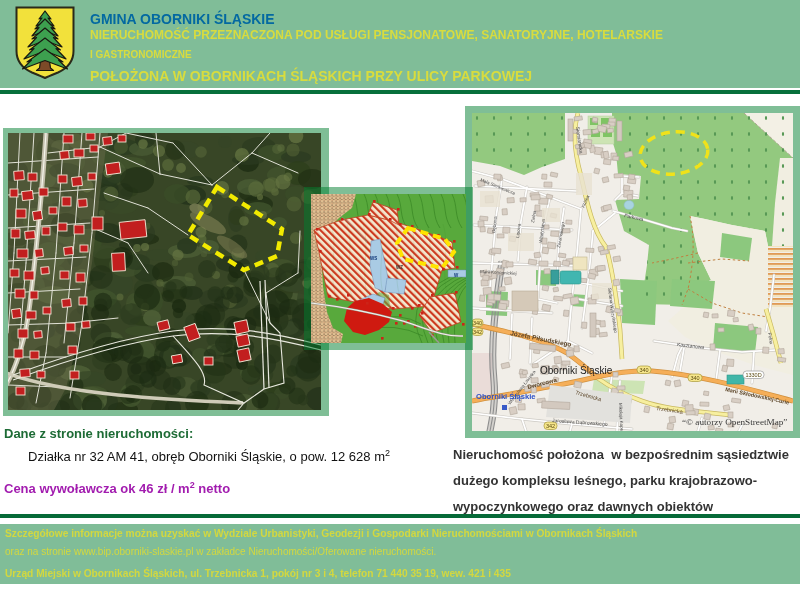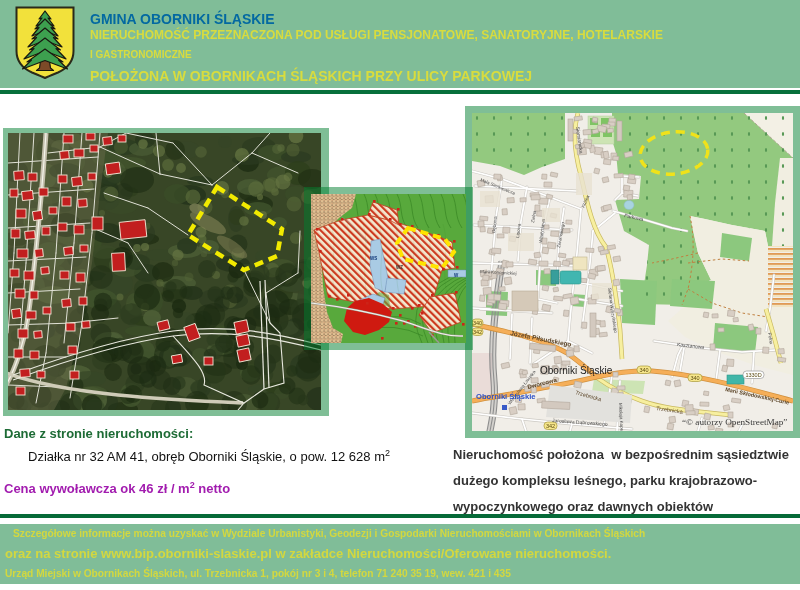--- a/index.html
+++ b/index.html
@@ -1073,17 +1073,17 @@
 <div class="abs" style="left:4px;top:448px;font-size:13px;color:#111111;margin-left:24px;">Działka nr 32 AM 41, obręb Oborniki Śląskie, o pow. 12 628 m<sup style="font-size:9px;">2</sup></div>
 
 <div class="abs" style="left:4px;top:480px;font-size:13px;font-weight:bold;color:#a21caf;">Cena wywoławcza ok 46 zł / m<sup style="font-size:9px;">2</sup> netto</div>
 
 <div class="abs" style="left:453px;top:442px;width:345px;font-size:13px;font-weight:bold;color:#333333;line-height:26px;">Nieruchomość położona&nbsp; w bezpośrednim sąsiedztwie<br>dużego kompleksu leśnego, parku krajobrazowo-<br>wypoczynkowego oraz dawnych obiektów<br>sanatoryjnych.</div>
 
 <div class="abs" style="left:0;top:514px;width:800px;height:4px;background:#066a38;"></div>
 
 <div class="abs" style="left:0;top:524px;width:800px;height:60px;background:#80bd98;"></div>
 
-<div class="abs" style="left:5px;top:528px;font-size:10.2px;font-weight:bold;color:#d3d83f;margin-left:8px;">Szczegółowe informacje można uzyskać w Wydziale Urbanistyki, Geodezji i Gospodarki Nieruchomościami w Obornikach Śląskich</div>
-
-<div class="abs" style="left:5px;top:546px;font-size:13px;font-weight:bold;color:#d3d83f;">oraz na stronie www.bip.oborniki-slaskie.pl w zakładce Nieruchomości/Oferowane nieruchomości.</div>
-
-<div class="abs" style="left:5px;top:568px;font-size:10.2px;font-weight:bold;color:#d3d83f;">Urząd Miejski w Obornikach Śląskich, ul. Trzebnicka 1, pokój nr 3 i 4, telefon 71 240 35 19, wew. 421 i 435</div>
+<div class="abs" style="left:5px;top:528px;font-size:10.2px;font-weight:bold;color:#d3d83f;">Szczegółowe informacje można uzyskać w Wydziale Urbanistyki, Geodezji i Gospodarki Nieruchomościami w Obornikach Śląskich</div>
+
+<div class="abs" style="left:5px;top:546px;font-size:10px;font-weight:normal;color:#d3d83f;">oraz na stronie www.bip.oborniki-slaskie.pl w zakładce Nieruchomości/Oferowane nieruchomości.</div>
+
+<div class="abs" style="left:5px;top:568px;font-size:10.2px;font-weight:bold;color:#d3d83f;">Urząd Miejski w Obornikach Śląskich, ul. Trzebnicka 1, pokój nr 3 i 4, telefon 71 440 35 19, wew. 421 i 435</div>
 
 </body></html>

